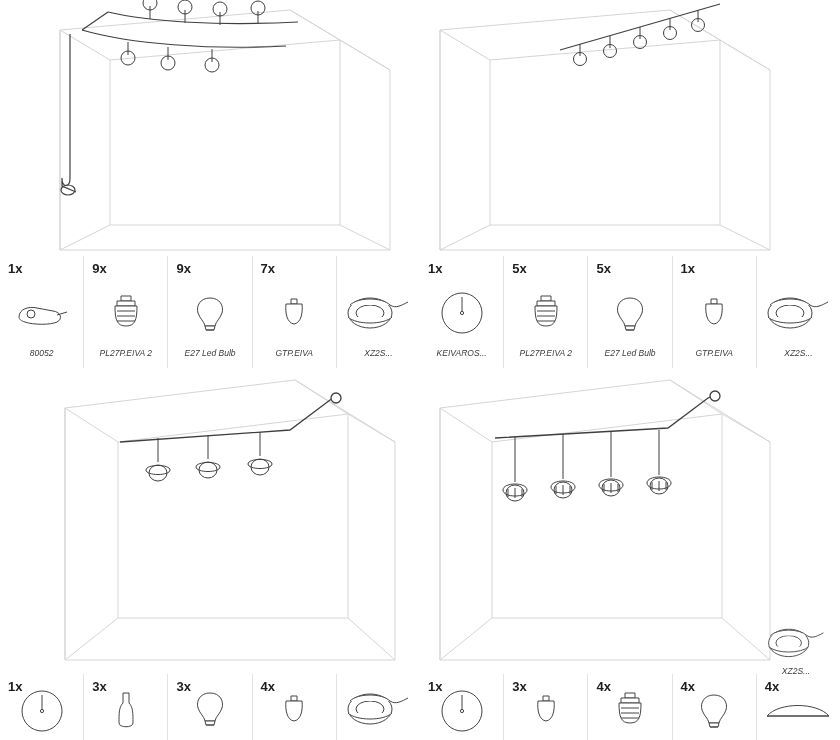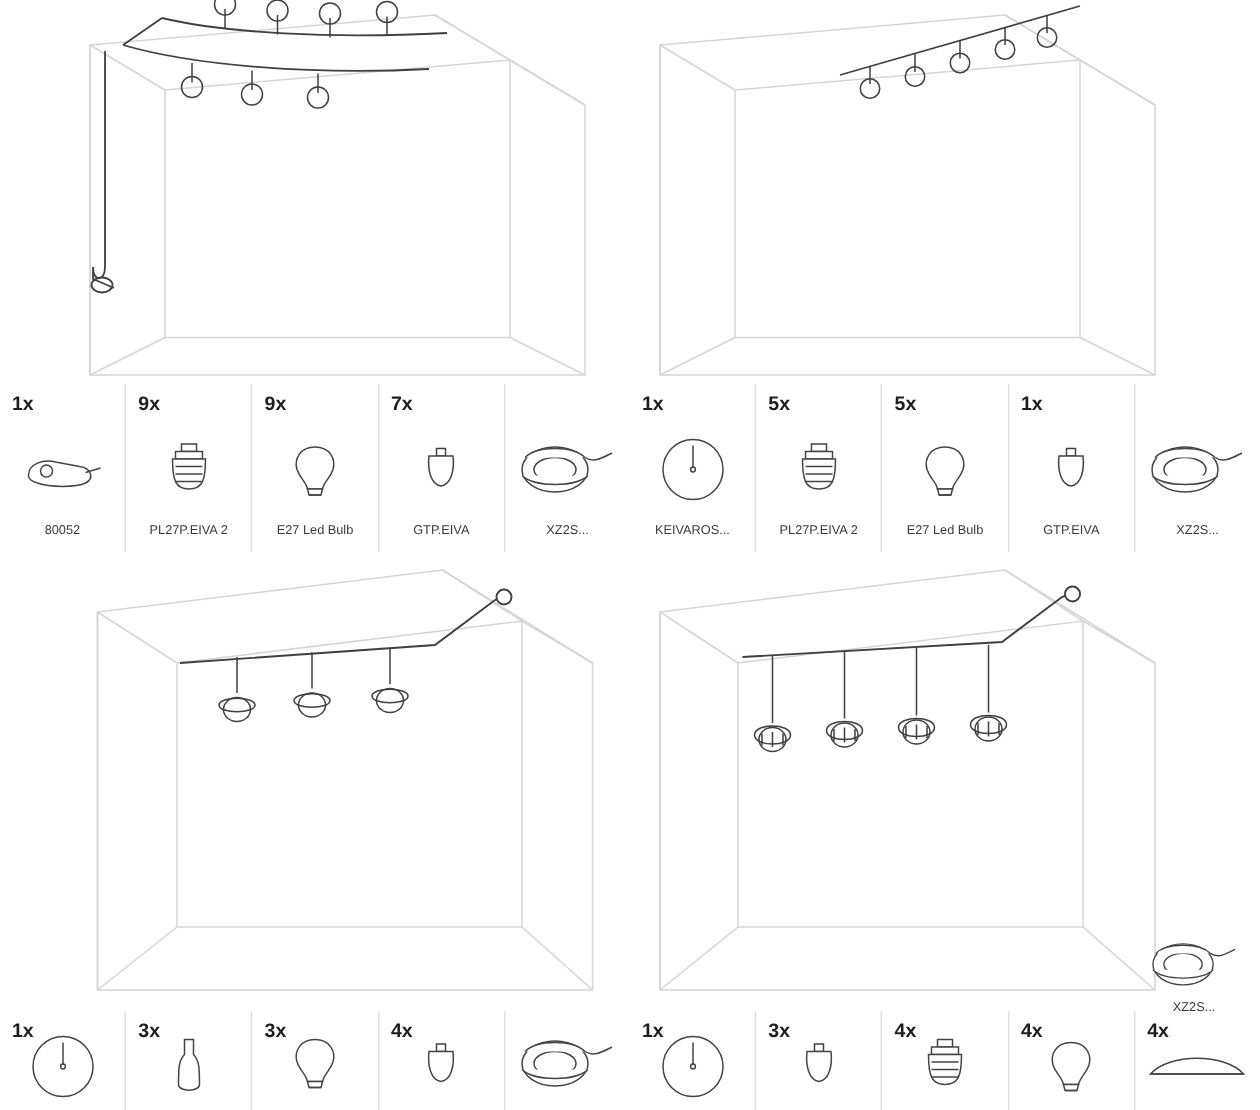--- a/index.html
+++ b/index.html
@@ -89,20 +89,21 @@
   .part-label {
     font-size: 8.5px;
     color: #3a3a3a;
     text-align: center;
     line-height: 10px;
     height: 20px;
     white-space: nowrap;
     overflow: hidden;
     text-overflow: ellipsis;
     width: 100%;
+    font-style: italic;
   }
 
   
   .coil-float {
     position: absolute;
     right: 2px;
     top: 248px;
     width: 84px;
     height: 62px;
     display: flex;

